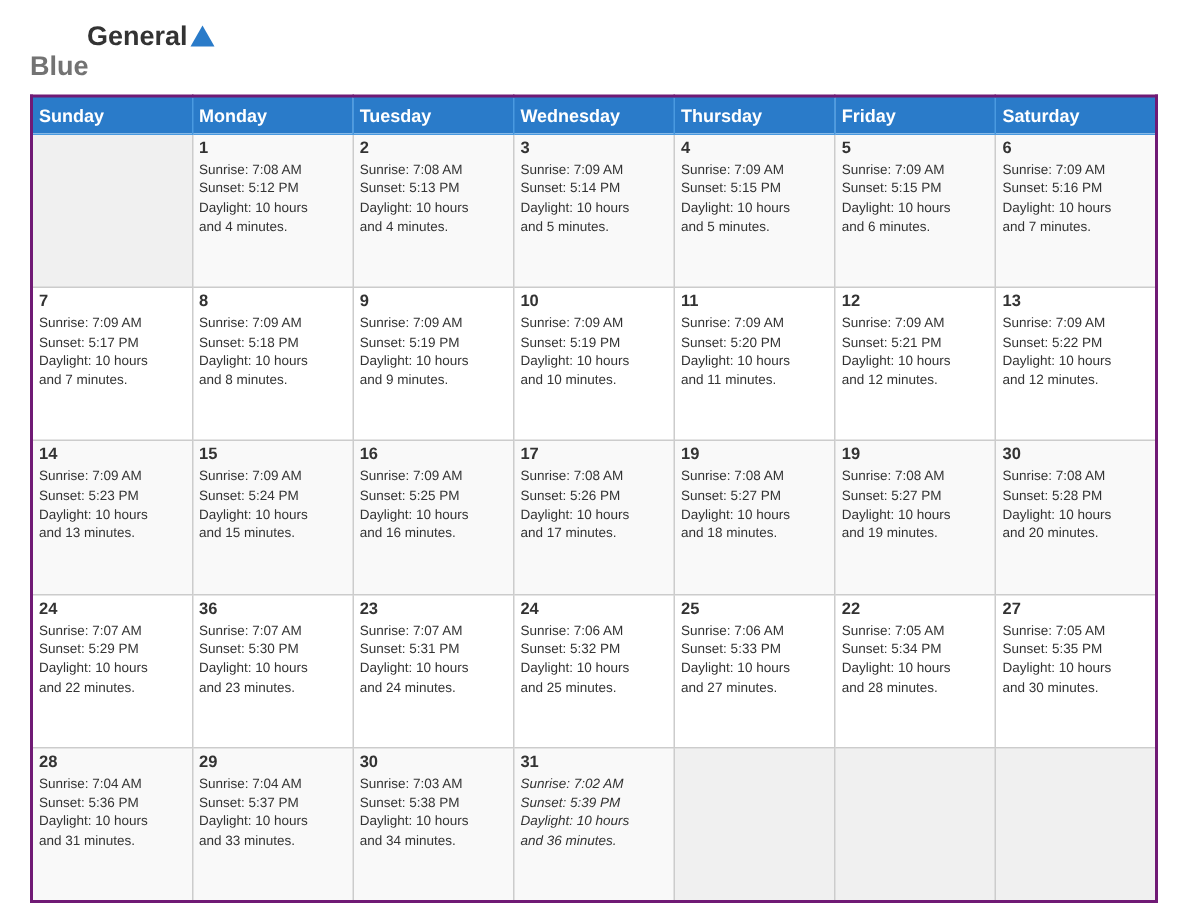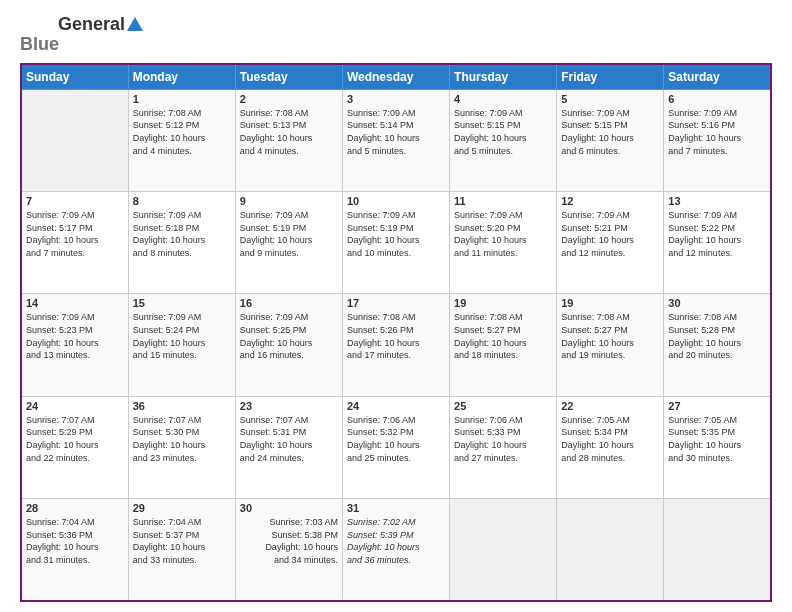--- a/index.html
+++ b/index.html
@@ -336,21 +336,21 @@
           </td>
           <td>
             <span class="day-number">29</span>
             <div class="day-info" style="white-space: pre-line;">Sunrise: 7:04 AM
 Sunset: 5:37 PM
 Daylight: 10 hours
 and 33 minutes.</div>
           </td>
           <td>
             <span class="day-number">30</span>
-            <div class="day-info" style="white-space: pre-line; text-align: right;">Sunrise: 7:03 AM
+            <div class="day-info" style="white-space: pre-line;">Sunrise: 7:03 AM
 Sunset: 5:38 PM
 Daylight: 10 hours
 and 34 minutes.</div>
           </td>
           <td>
             <span class="day-number">31</span>
             <div class="day-info" style="white-space: pre-line; font-style: italic;">Sunrise: 7:02 AM
 Sunset: 5:39 PM
 Daylight: 10 hours
 and 36 minutes.</div>

